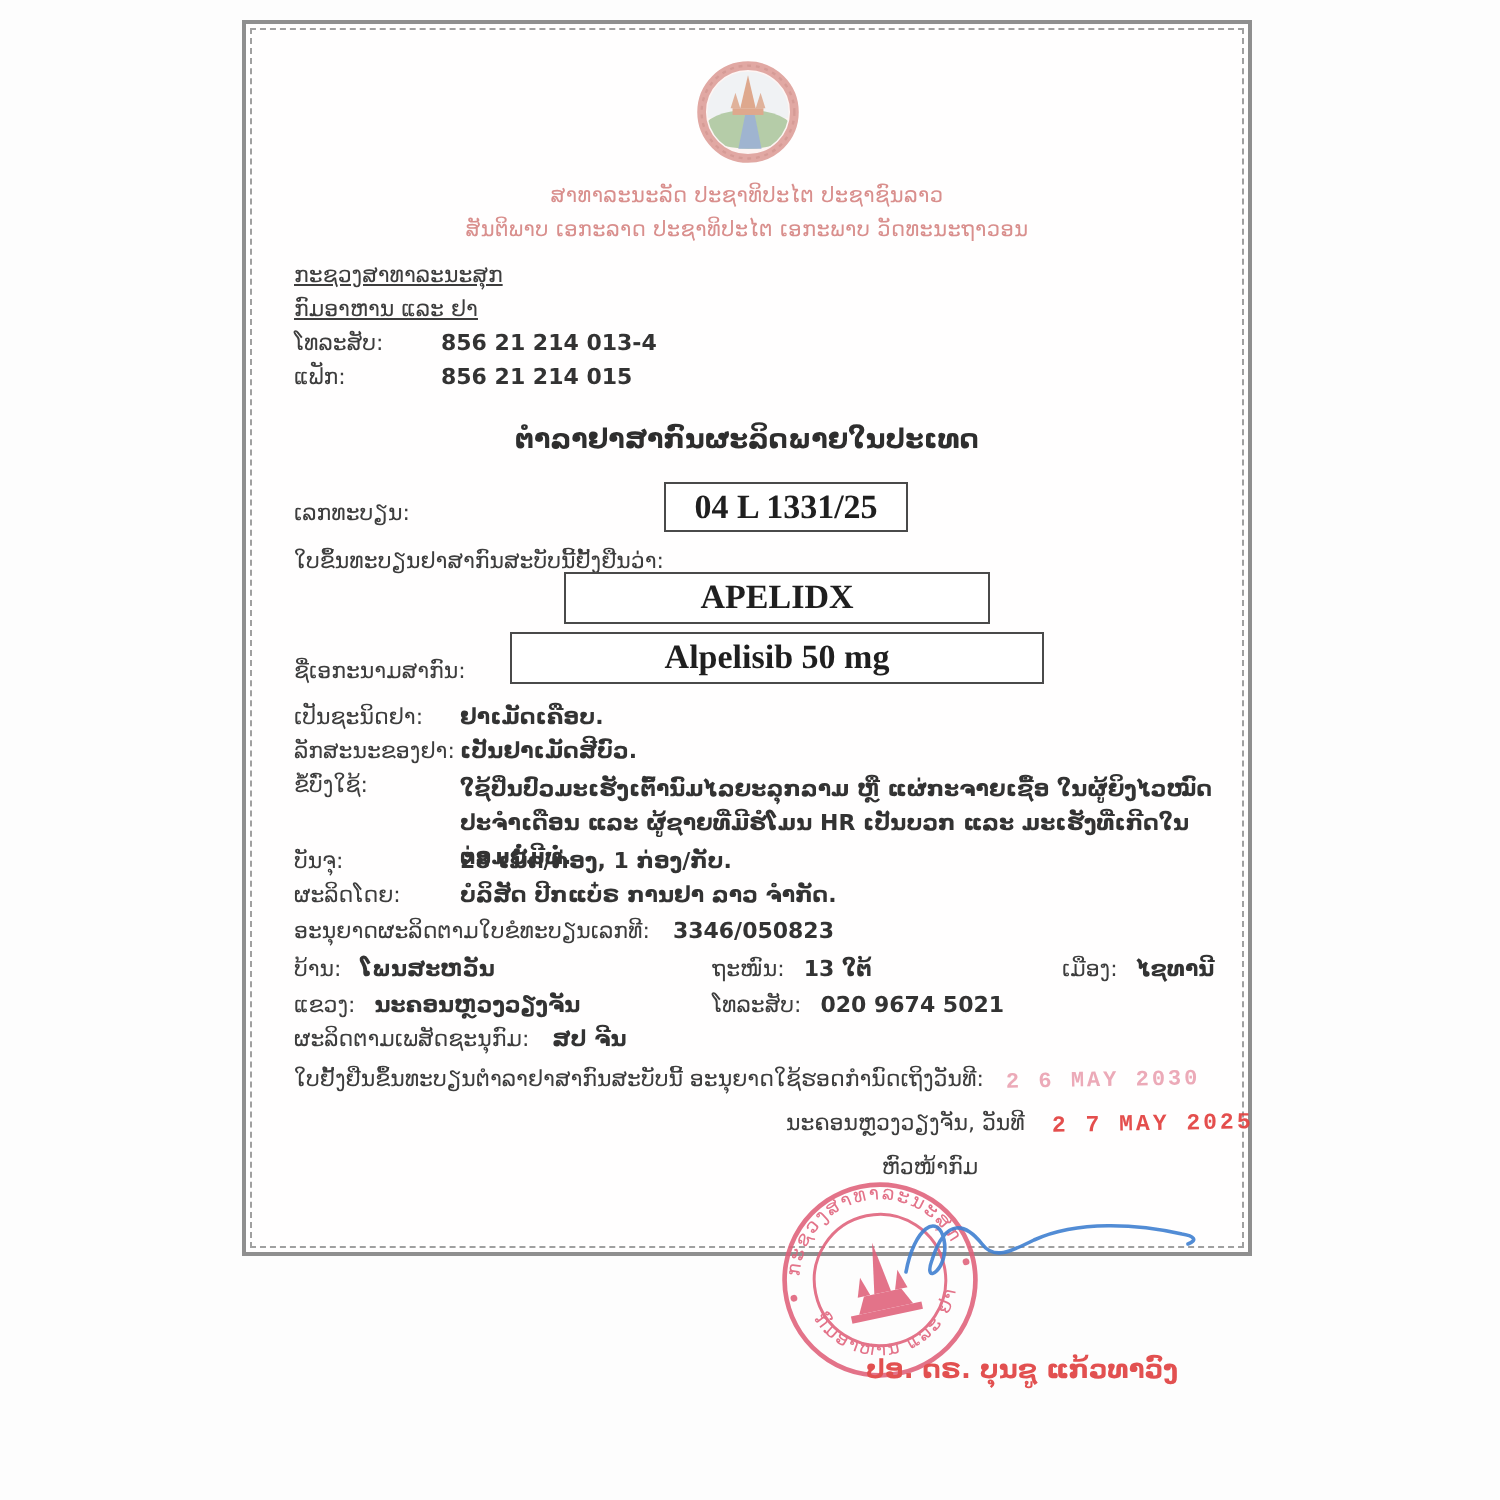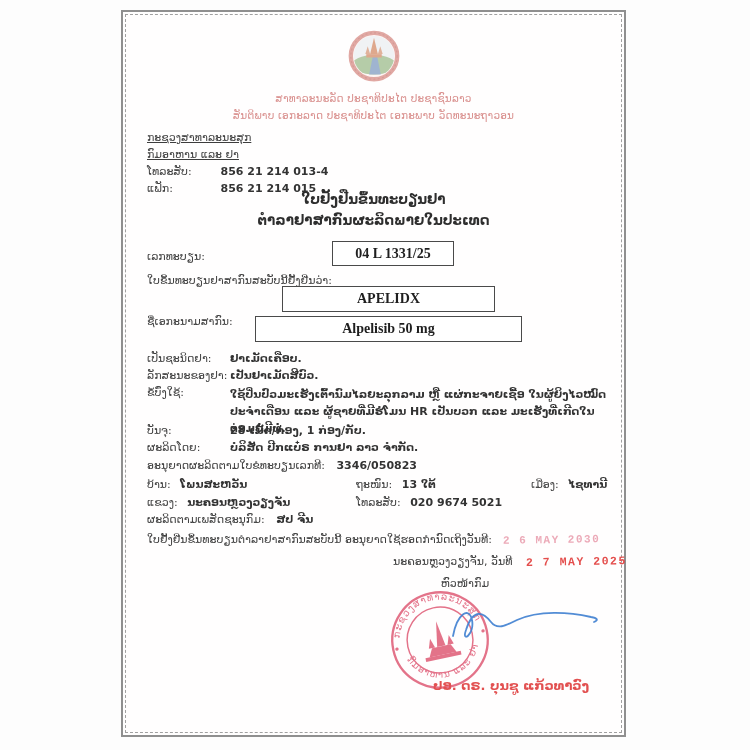--- a/index.html
+++ b/index.html
@@ -1,40 +1,40 @@
 <!DOCTYPE html>
 <html><head>
 <meta charset="utf-8">
 <style>
   html,body{margin:0;padding:0;}
   body{
     width:750px;height:750px;position:relative;background:#fdfdfd;
     font-family:"DejaVu Sans",sans-serif;color:#3d3d3d;overflow:hidden;
   }
   .frame{
-    position:absolute;left:121px;top:10px;width:505px;height:727px;
+    position:absolute;left:121px;top:10px;width:505px;height:618px;
     background:#fffefe;border:2px solid #8f8f8f;box-sizing:border-box;
   }
   .inner-border{
     position:absolute;inset:2px;border:1px dashed #a0a0a0;pointer-events:none;
   }
   .emblem{position:absolute;left:0;right:0;top:16px;text-align:center;}
   .motto{position:absolute;left:0;right:0;text-align:center;font-size:10.5px;color:#d98f8d;letter-spacing:.2px;}
   .motto1{top:80px;}
   .motto2{top:97px;}
   .ministry-block{position:absolute;left:24px;top:117px;font-size:11px;line-height:17px;color:#3d3d3d;}
   .u{text-decoration:underline;}
   .lblw{display:inline-block;min-width:70px;}
   .num{font-weight:bold;color:#333;}
   .title1{position:absolute;left:0;right:0;top:179px;text-align:center;font-size:13.5px;font-weight:bold;color:#2e2e2e;}
   .title2{position:absolute;left:0;right:0;top:200px;text-align:center;font-size:13.5px;font-weight:bold;color:#2e2e2e;}
   .row{position:absolute;left:24px;font-size:11px;color:#3d3d3d;white-space:nowrap;}
   .valuebox{
     position:absolute;border:1.5px solid #4a4a4a;background:#fff;
-    font-family:"Liberation Serif","DejaVu Serif",serif;font-weight:bold;font-size:14px;color:#1f1f1f;
+    font-family:"Liberation Serif","DejaVu Serif",serif;font-weight:bold;font-size:17px;color:#1f1f1f;
     display:flex;align-items:center;justify-content:center;box-sizing:border-box;
   }
   .fieldlabel{display:inline-block;}
   .fieldvalue{font-weight:bold;color:#333;}
   .indication{
     position:absolute;left:107px;top:374px;width:388px;font-size:11px;line-height:17px;
     font-weight:bold;color:#333;white-space:normal;
   }
   .col2{position:absolute;left:209px;top:0;}
   .col3{position:absolute;left:384px;top:0;}
@@ -90,31 +90,30 @@
     <div>
       <span class="lblw">ໂທລະສັບ:</span>
       <span class="num">856 21 214 013-4</span>
     </div>
     <div>
       <span class="lblw">ແຟັກ:</span>
       <span class="num">856 21 214 015</span>
     </div>
   </div>
 
-  <div class="title1">ໃບຢັ້ງຢືນຂຶ້ນທະບຽນຢາ</div>
   <div class="title2">ຕຳລາຢາສາກົນຜະລິດພາຍໃນປະເທດ</div>
 
   <div class="row" style="top:233px;line-height:24px;">ເລກທະບຽນ:</div>
   <div class="valuebox" style="left:209px;top:229px;width:122px;height:25px;">04 L 1331/25</div>
 
   <div class="row" style="top:262px;">ໃບຂຶ້ນທະບຽນຢາສາກົນສະບັບນີ້ຢັ້ງຢືນວ່າ:</div>
 
   <div class="valuebox" style="left:159px;top:274px;width:213px;height:26px;">APELIDX</div>
 
-  <div class="row" style="top:297px;line-height:25px;text-align:right;">ຊື່ເອກະນາມສາກົນ:</div>
+  <div class="row" style="top:311px;line-height:25px;text-align:right;">ຊື່ເອກະນາມສາກົນ:</div>
   <div class="valuebox" style="left:132px;top:304px;width:267px;height:26px;">Alpelisib 50 mg</div>
 
   <div class="row" style="top:340px;">
     <span class="fieldlabel">ເປັນຊະນິດຢາ:</span>
   </div>
   <div class="row" style="top:340px;left:107px;">
     <span class="fieldvalue">ຢາເມັດເຄືອບ.</span>
   </div>
 
   <div class="row" style="top:357px;">

